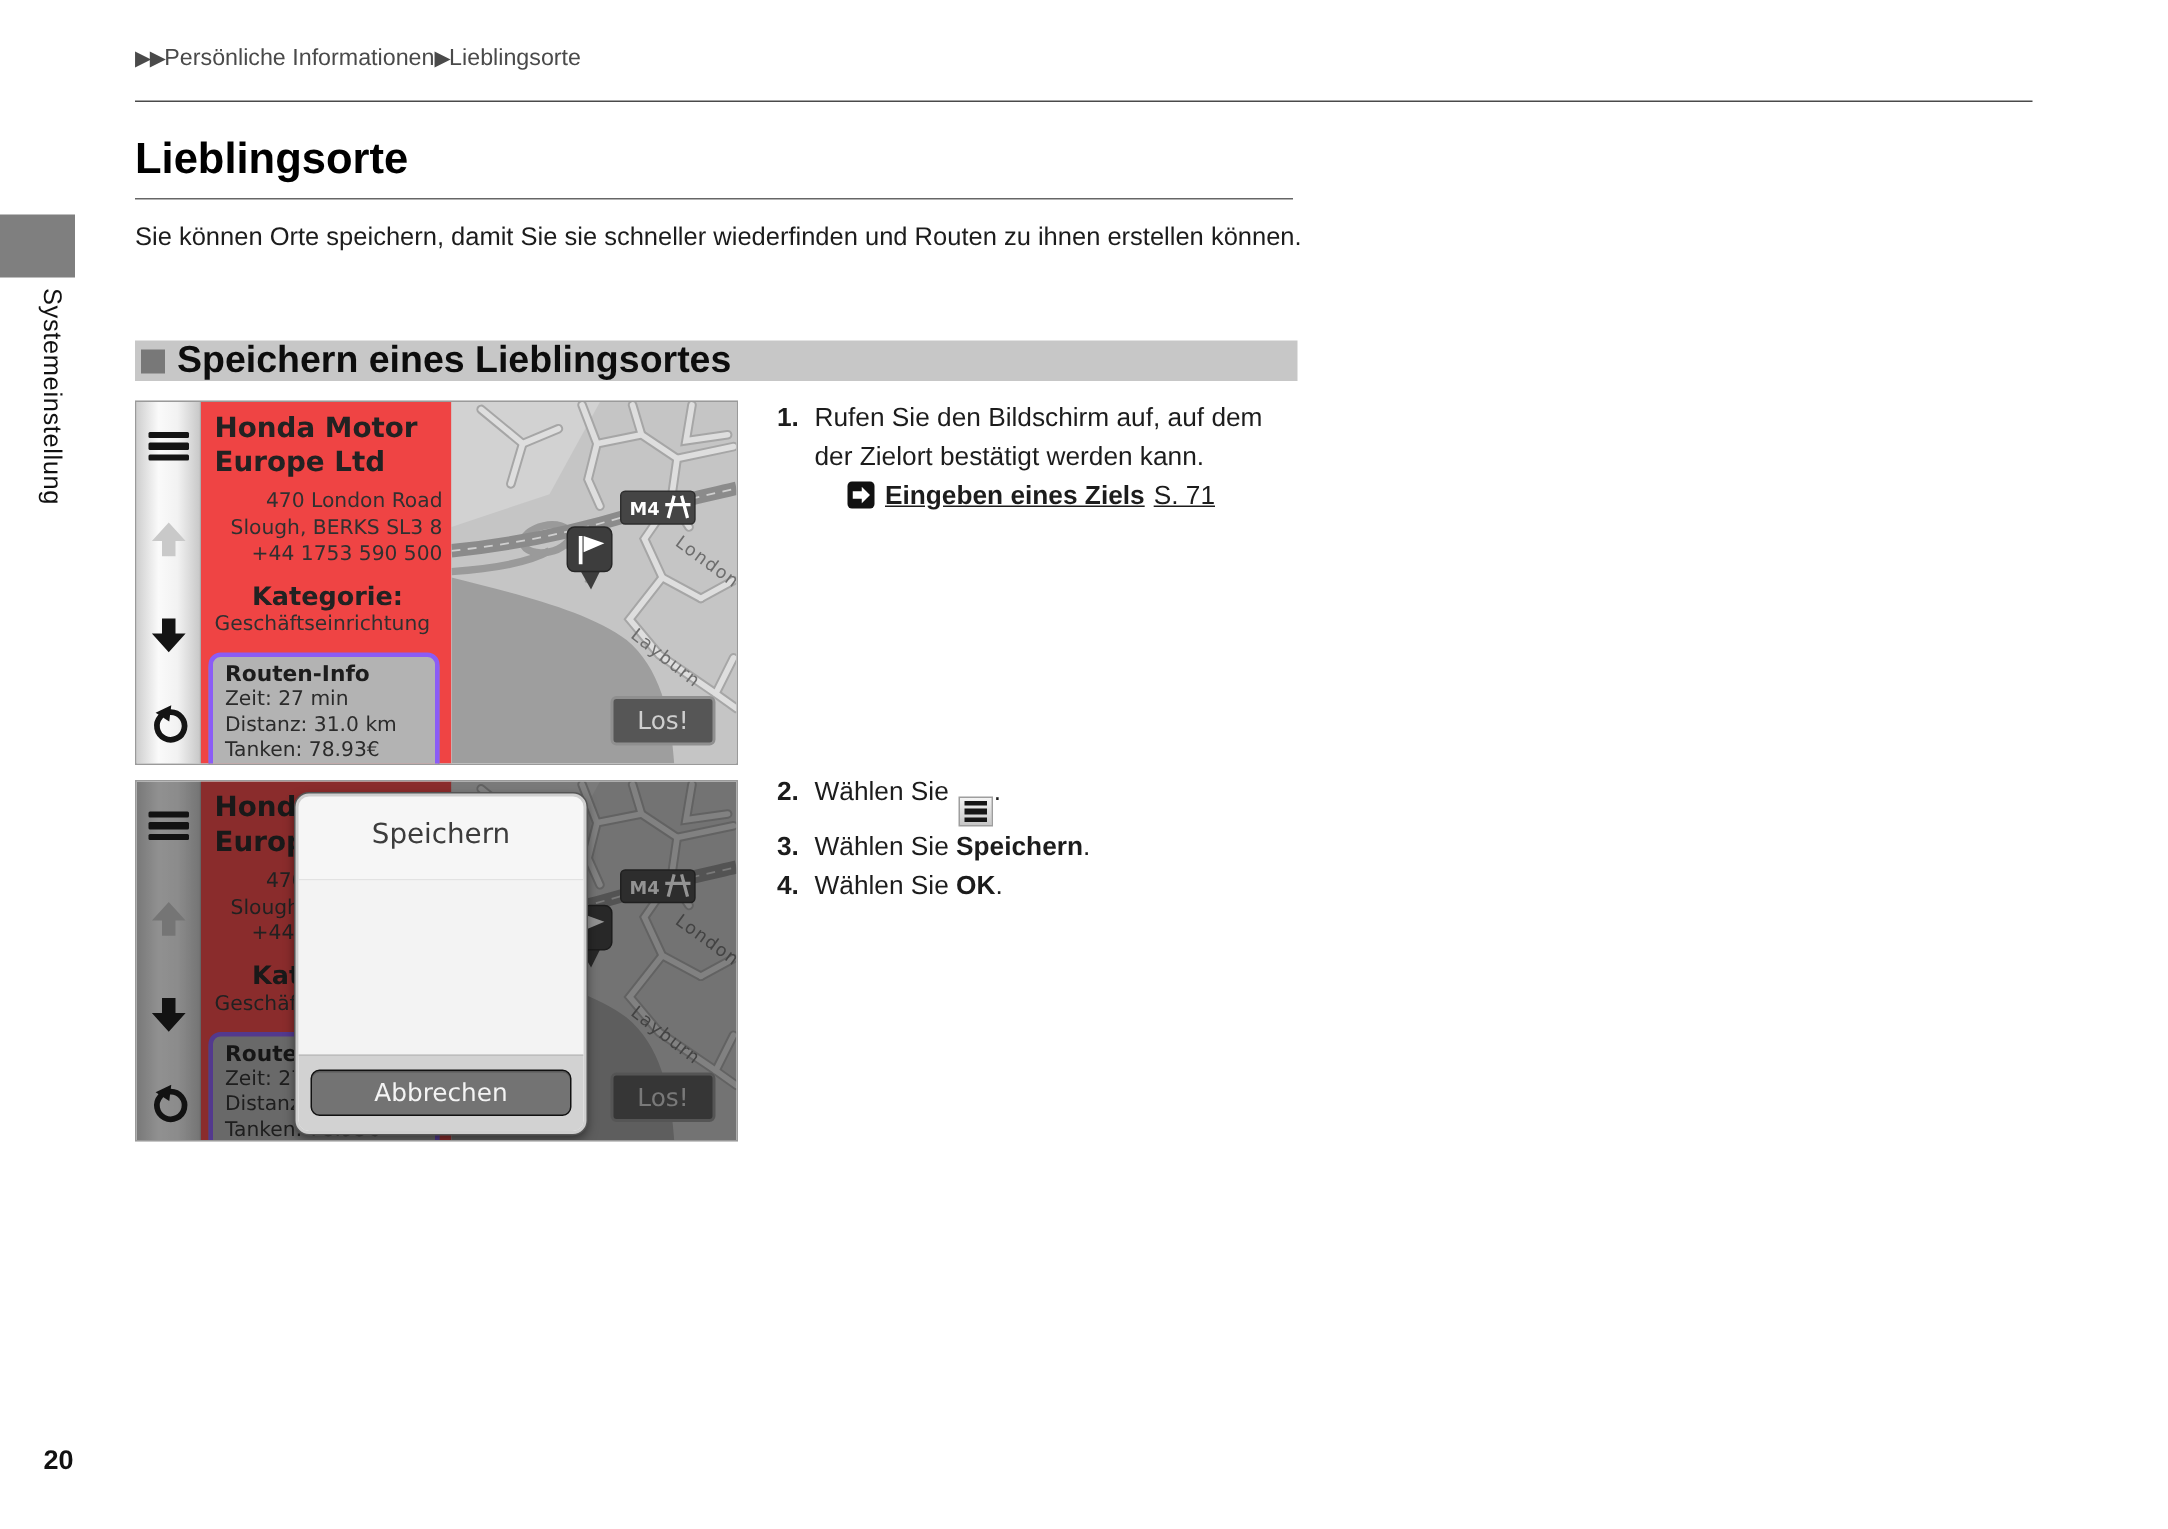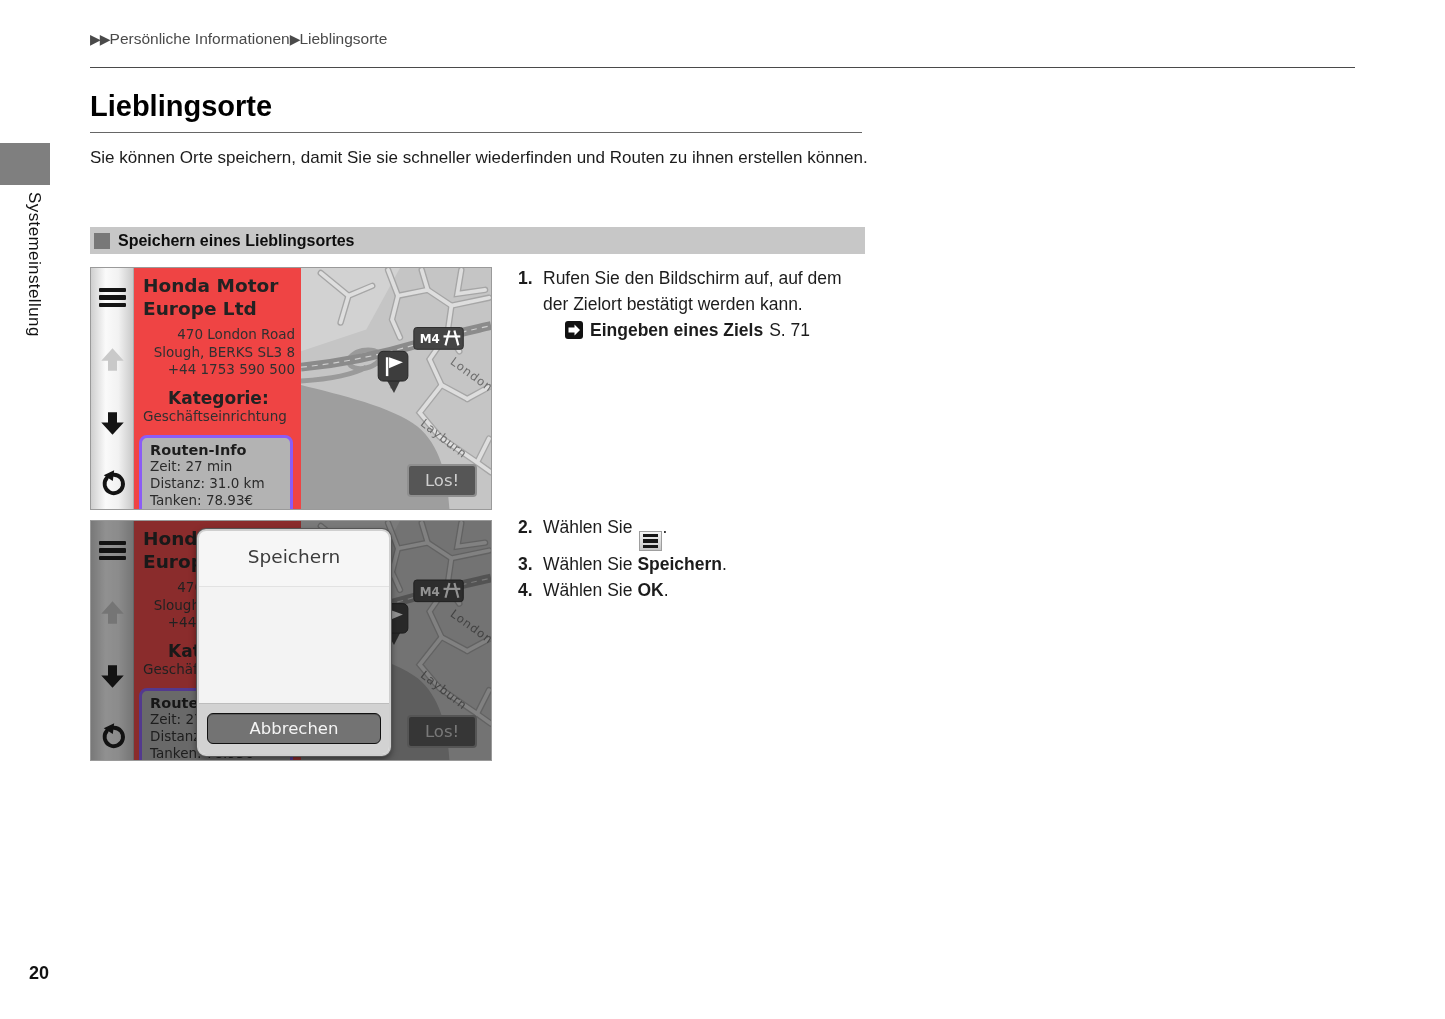--- a/index.html
+++ b/index.html
@@ -30,21 +30,21 @@
   .page-title { left:90px; top:90px; font-size:29px; font-weight:bold; color:#000; }
   .rule-title { left:90px; top:132px; width:772px; height:1px; background:#666; }
   .intro { left:90px; top:145px; width:778px; font-size:17px; line-height:26px; color:#1c1c1c; }
 
   
   .section-bar {
     left:90px; top:227px; width:775px; height:27px;
     background:#c7c7c7; display:flex; align-items:center;
   }
   .section-square { width:16px; height:16px; background:#787878; margin:0 8px 0 4px; }
-  .section-title { font-size:16px; font-weight:700; color:#0d0d0d; }
+  .section-title { font-size:25px; font-weight:700; color:#0d0d0d; }
 
   
   .screen {
     width:402px; background:#ebebeb; border:1px solid #9a9a9a;
     display:flex; overflow:hidden; font-family:"DejaVu Sans", sans-serif;
   }
   .screen1 { left:90px; top:267px; height:243px; }
   .screen2 { left:90px; top:520px; height:241px; }
 
   .toolbar {
@@ -98,21 +98,21 @@
   .cancel-btn {
     width:100%; height:31px; background:#737373; border:1px solid #111; border-radius:6px;
     color:#f4f4f4; font-size:16.5px; display:flex; align-items:center; justify-content:center;
     box-shadow:inset 0 1px 0 #5a5a5a;
   }
 
   
   .steps1 { left:518px; top:265px; width:352px; font-size:17.5px; line-height:26px; color:#1c1c1c; }
   .step-row { display:flex; }
   .step-num { width:25px; flex:0 0 25px; font-weight:bold; }
-  .ref-line { margin-top:0; padding-left:47px; display:flex; align-items:center; }
+  .ref-line { margin-top:0; padding-left:47px; display:flex; align-items:center;text-decoration:underline; }
   .ref-icon { width:18px; height:18px; background:#111; border-radius:3px; margin-right:7px; flex:0 0 18px; position:relative; }
   .ref-icon svg { position:absolute; inset:0; }
   .ref-label { font-weight:bold; margin-right:6px; }
   .steps2 { left:518px; top:514px; width:352px; font-size:17.5px; line-height:26px; color:#1c1c1c; }
   .menu-chip {
     display:inline-flex; width:23px; height:20px; margin:0 1px 0 6px; vertical-align:-4px;
     background:linear-gradient(#f4f4f4,#c6c6c6); border:1px solid #9e9e9e;
     flex-direction:column; justify-content:center; gap:2px; padding:0 3px;
   }
   .menu-chip i { display:block; height:3.5px; background:#161616; }

